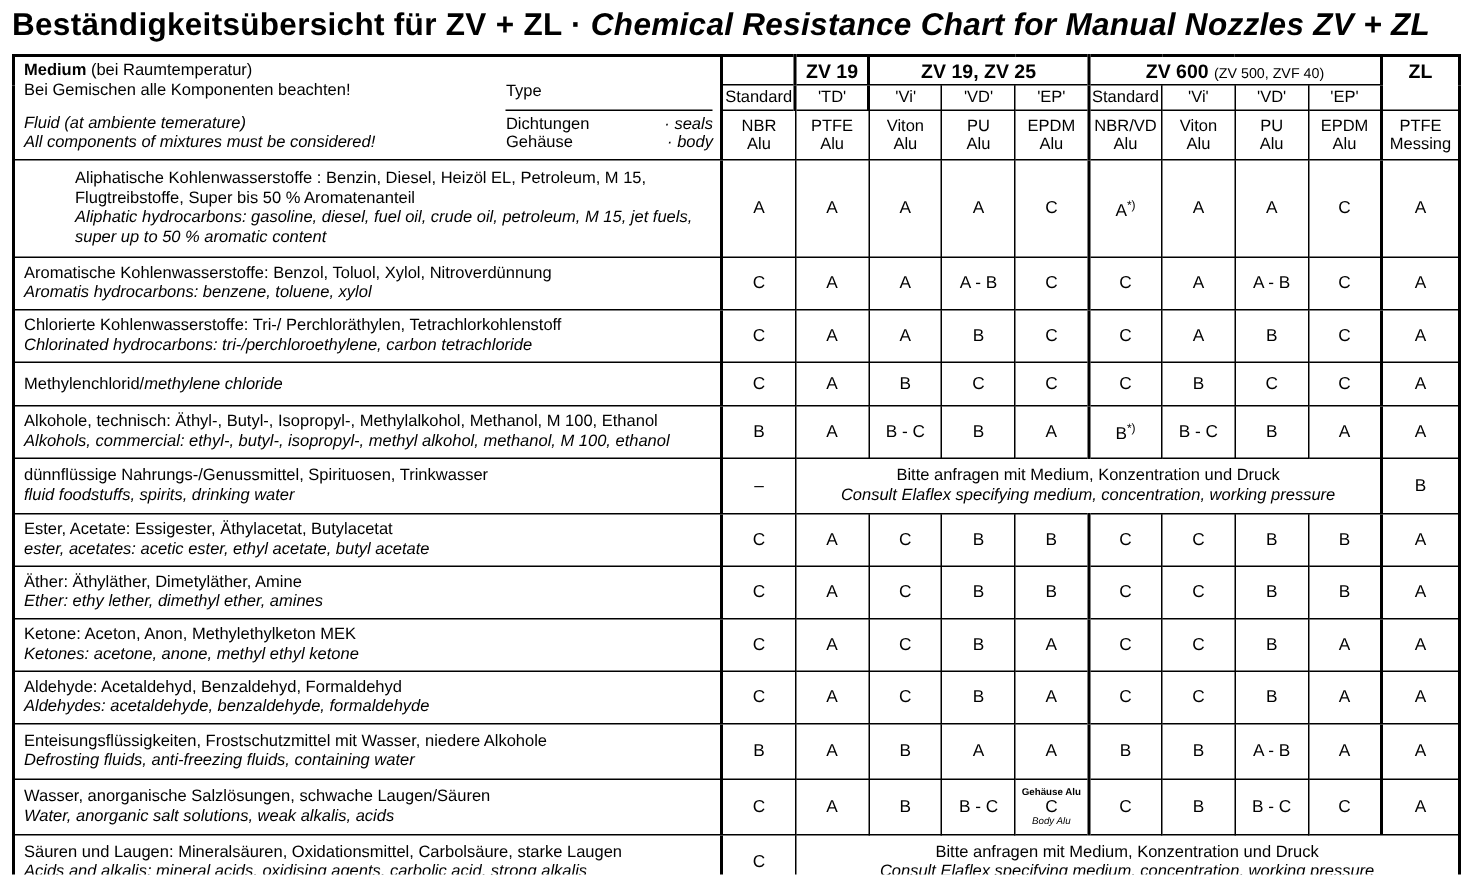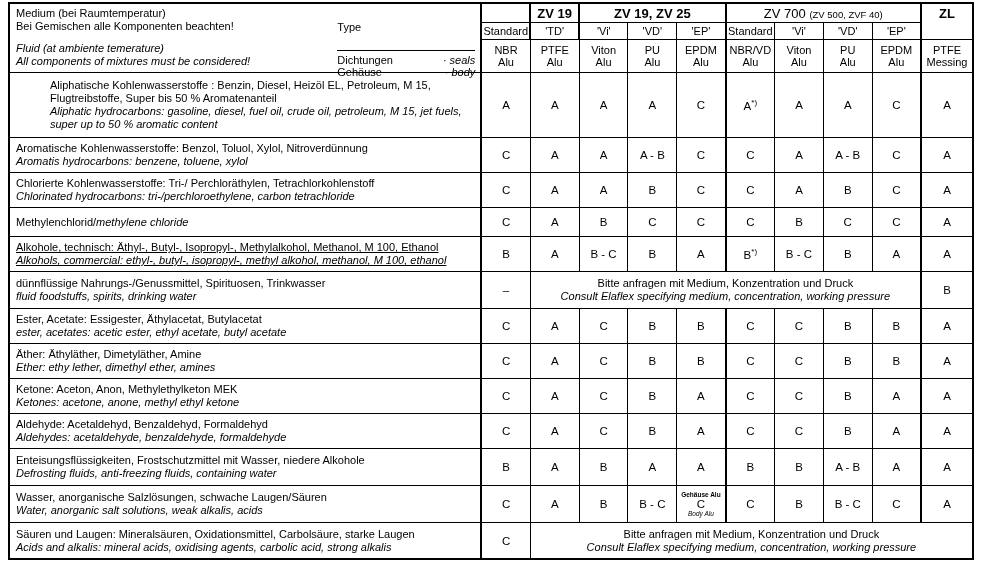--- a/index.html
+++ b/index.html
@@ -7,44 +7,47 @@
   .page{padding:2px 8px 0 8px;}
   .title{font-size:21px;font-weight:bold;margin:3px 0 7px 0;white-space:nowrap;letter-spacing:0.2px;}
   .t-en{font-style:italic;}
   table{border-collapse:collapse;table-layout:fixed;border:2px solid #000;}
   td{border:1px solid #000;padding:0;vertical-align:middle;}
   .thickL{border-left:2px solid #000;}
   .thickR{border-right:2px solid #000;}
   
   .mhead{position:relative;border-right:2px solid #000;vertical-align:top;padding:3px 6px;font-size:11px;line-height:13px;}
   .mh-en{margin-top:9px;}
-  .b{font-weight:normal;}
+  .b{font-weight:bold;}
   .en{font-style:italic;}
   .type-block{position:absolute;right:5px;top:17px;width:138px;font-size:11px;line-height:12px;}
-  .type-label{border-bottom:1px solid #000;padding-bottom:17px;margin-bottom:3px;}
+  .type-label{border-bottom:1px solid #000;padding-bottom:6px;margin-bottom:3px;}
   .tline{display:flex;justify-content:space-between;gap:23px;}
   .h1 td{height:18px;}
   .gcell{text-align:center;font-weight:bold;font-size:13px;white-space:nowrap;}
   .small{font-weight:normal;font-size:9.5px;}
   .zl{vertical-align:top;padding-top:2px;}
   .h2 td{height:16px;font-size:11px;text-align:center;font-weight:normal;}
   .h3 td{height:32px;font-size:11px;text-align:center;line-height:12.5px;}
   
   .mcell{padding:2px 4px 2px 6px;vertical-align:middle;font-size:11px;line-height:13px;border-right:2px solid #000;}
   .val{text-align:center;font-size:11.5px;}
   .val sup{font-size:8px;}
   .note{text-align:center;font-size:11px;line-height:13px;}
   .tiny-top{font-size:6.5px;line-height:7px;font-weight:bold;}
   .tiny-bottom{font-size:6.5px;line-height:7px;}
 </style>
 </head>
 <body>
 
 <div class="page">
 
+  <div class="title">
+    <span class="t-de">Beständigkeitsübersicht für ZV + ZL</span><span class="t-sep"> · </span><span class="t-en">Chemical Resistance Chart for Manual Nozzles ZV + ZL</span>
+  </div>
 
   <table>
     <colgroup>
       <col style="width:475px">
       <col style="width:49px">
         <col style="width:49px">
         <col style="width:49px">
         <col style="width:49px">
         <col style="width:49px">
       <col style="width:49px">
@@ -72,21 +75,21 @@
               </div>
             <div class="tline">
                 <span>Gehäuse</span>
                 <span class="en">· body</span>
               </div>
           </div>
         </td>
         <td class="gcell"></td>
         <td class="gcell thickL thickR">ZV 19</td>
         <td class="gcell thickR" colspan="3">ZV 19, ZV 25</td>
-        <td class="gcell thickR" colspan="4"><span class="b">ZV 700</span> <span class="small">(ZV 500, ZVF 40)</span></td>
+        <td class="gcell thickR" colspan="4"><span class="b">ZV 600</span> <span class="small">(ZV 500, ZVF 40)</span></td>
         <td class="gcell zl" rowspan="2">ZL</td>
       </tr>
       <tr class="h2">
         <td>Standard</td>
         <td class="thickL thickR">'TD'</td>
         <td>'Vi'</td>
         <td>'VD'</td>
         <td class="thickR">'EP'</td>
         <td>Standard</td>
         <td>'Vi'</td>
@@ -192,21 +195,21 @@
           <td class="val">B</td>
           <td class="val">C</td>
           <td class="val">C</td>
           <td class="val thickL">C</td>
           <td class="val">B</td>
           <td class="val">C</td>
           <td class="val">C</td>
           <td class="val thickL">A</td>
         </tr>
         <tr>
-          <td class="mcell" style="height: 30px; text-decoration: underline;">
+          <td class="mcell" style="height: 30px;">
             <div class="de">Alkohole, technisch: Äthyl-, Butyl-, Isopropyl-, Methylalkohol, Methanol, M 100, Ethanol</div>
             <div class="en">Alkohols, commercial: ethyl-, butyl-, isopropyl-, methyl alkohol, methanol, M 100, ethanol</div>
           </td>
           <td class="val">B</td>
           <td class="val">A</td>
           <td class="val">B - C</td>
           <td class="val">B</td>
           <td class="val">A</td>
           <td class="val thickL"><span>B</span><sup>*)</sup></td>
           <td class="val">B - C</td>

